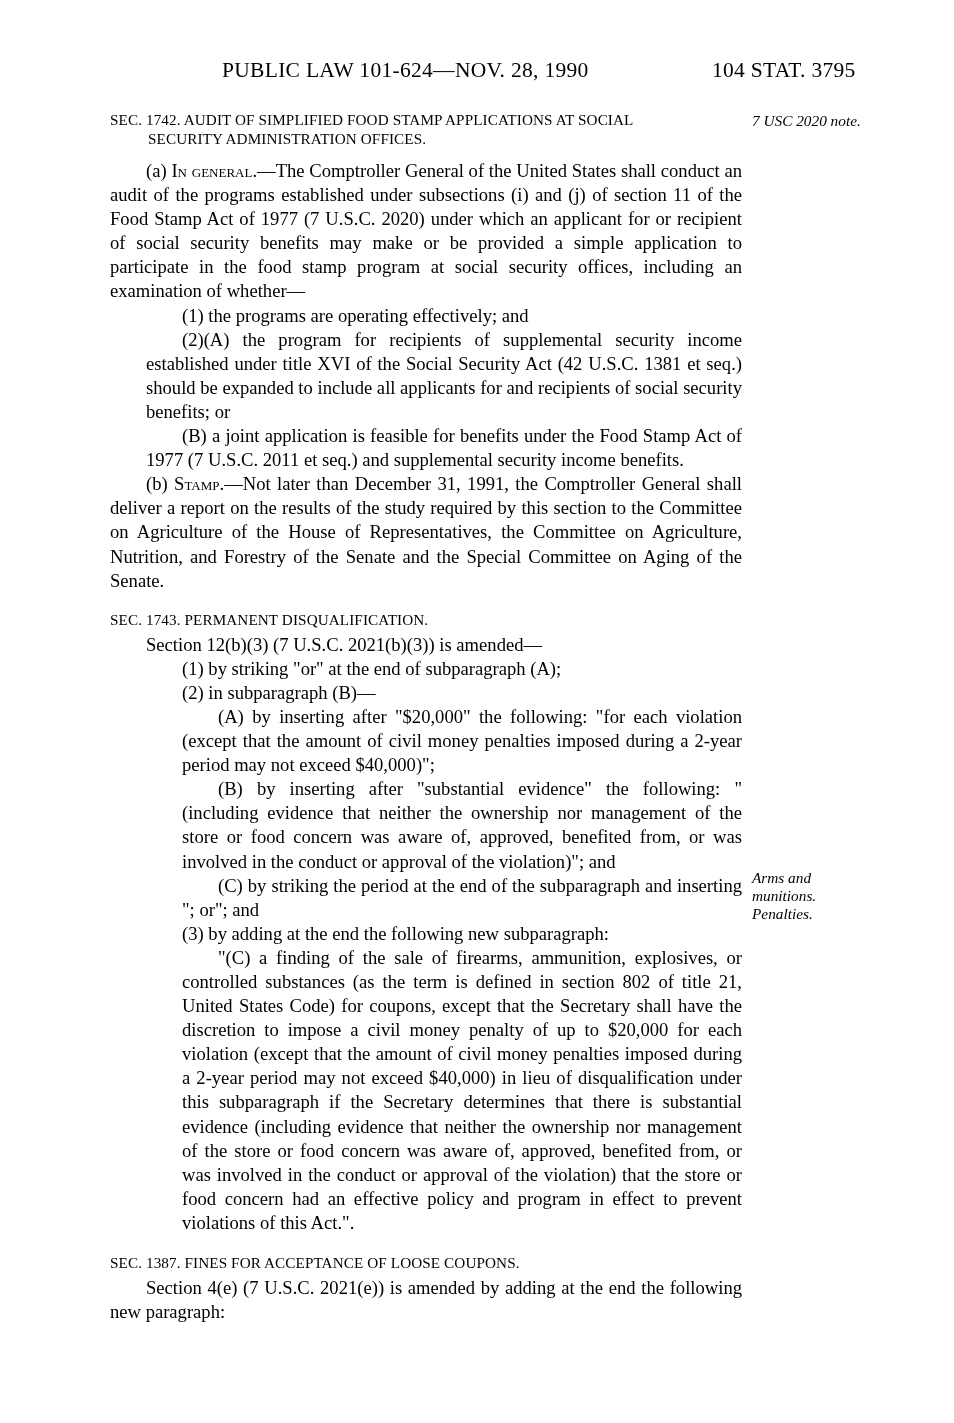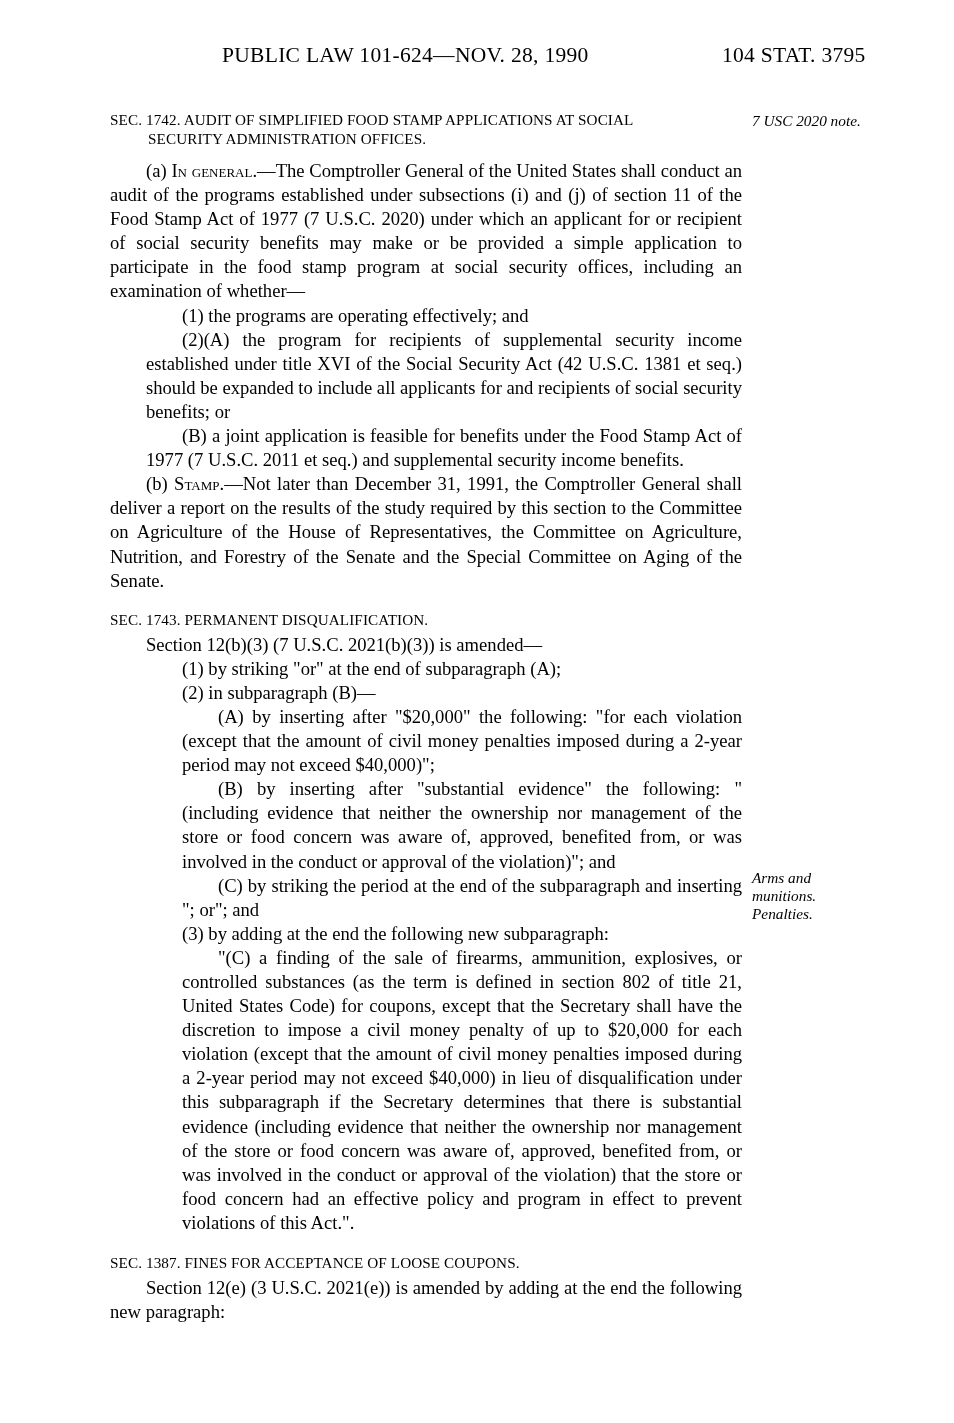--- a/index.html
+++ b/index.html
@@ -17,41 +17,40 @@
   }
   .page {
     position: absolute;
     left: 0; top: 0;
     width: 954px;
     height: 1423px;
   }
   
   .runhead {
     position: absolute;
-    top: 43px;
+    top: 58px;
     left: 0;
     width: 772px;
     height: 30px;
   }
   .runhead .left {
     position: absolute;
     left: 222px;
     top: 0;
     font-size: 21.5px;
     letter-spacing: 0.3px;
     white-space: nowrap;
   }
   .runhead .right {
     position: absolute;
     left: 712px;
     top: 0;
     font-size: 21.5px;
     letter-spacing: 0.3px;
     white-space: nowrap;
-    margin-left: 10px;
   }
   
   .col {
     position: absolute;
     left: 110px;
     top: 110px;
     width: 632px;
   }
   .sec-head {
     font-weight: normal;
@@ -126,16 +125,16 @@
     <p class="body ind2 last-line-left">(1) by striking "or" at the end of subparagraph (A);</p>
     <p class="body ind2 last-line-left">(2) in subparagraph (B)—</p>
     <p class="body ind3">(A) by inserting after "$20,000" the following: "for each violation (except that the amount of civil money penalties imposed during a 2-year period may not exceed $40,000)";</p>
     <p class="body ind3">(B) by inserting after "substantial evidence" the following: "(including evidence that neither the ownership nor management of the store or food concern was aware of, approved, benefited from, or was involved in the conduct or approval of the violation)"; and</p>
     <p class="body ind3">(C) by striking the period at the end of the subparagraph and inserting "; or"; and</p>
     <p class="body ind2 last-line-left">(3) by adding at the end the following new subparagraph:</p>
     <p class="body ind3">"(C) a finding of the sale of firearms, ammunition, explosives, or controlled substances (as the term is defined in section 802 of title 21, United States Code) for coupons, except that the Secretary shall have the discretion to impose a civil money penalty of up to $20,000 for each violation (except that the amount of civil money penalties imposed during a 2-year period may not exceed $40,000) in lieu of disqualification under this subparagraph if the Secretary determines that there is substantial evidence (including evidence that neither the ownership nor management of the store or food concern was aware of, approved, benefited from, or was involved in the conduct or approval of the violation) that the store or food concern had an effective policy and program in effect to prevent violations of this Act.".</p>
 
     <div class="sec-head" style="margin-top:18px;">SEC. 1387. FINES FOR ACCEPTANCE OF LOOSE COUPONS.</div>
 
-    <p class="body ind1 gap-sm last-line-left">Section 12(e) (3 U.S.C. 2021(e)) is amended by adding at the end the following new paragraph:</p>
+    <p class="body ind1 gap-sm last-line-left">Section 4(e) (7 U.S.C. 2021(e)) is amended by adding at the end the following new paragraph:</p>
 
   </div>
 </div>
 
 </body></html>

